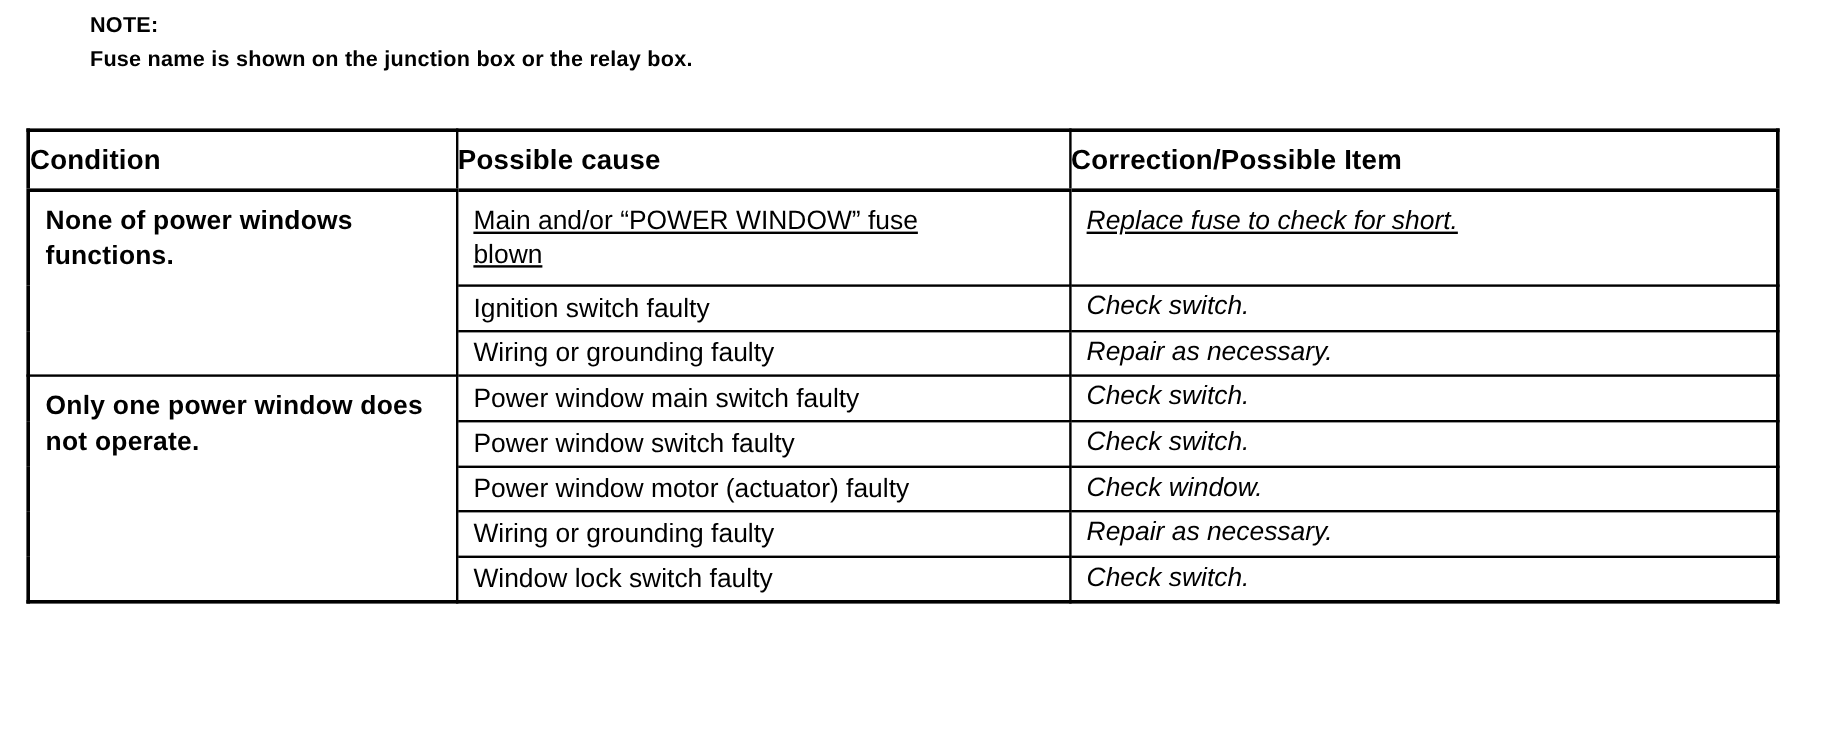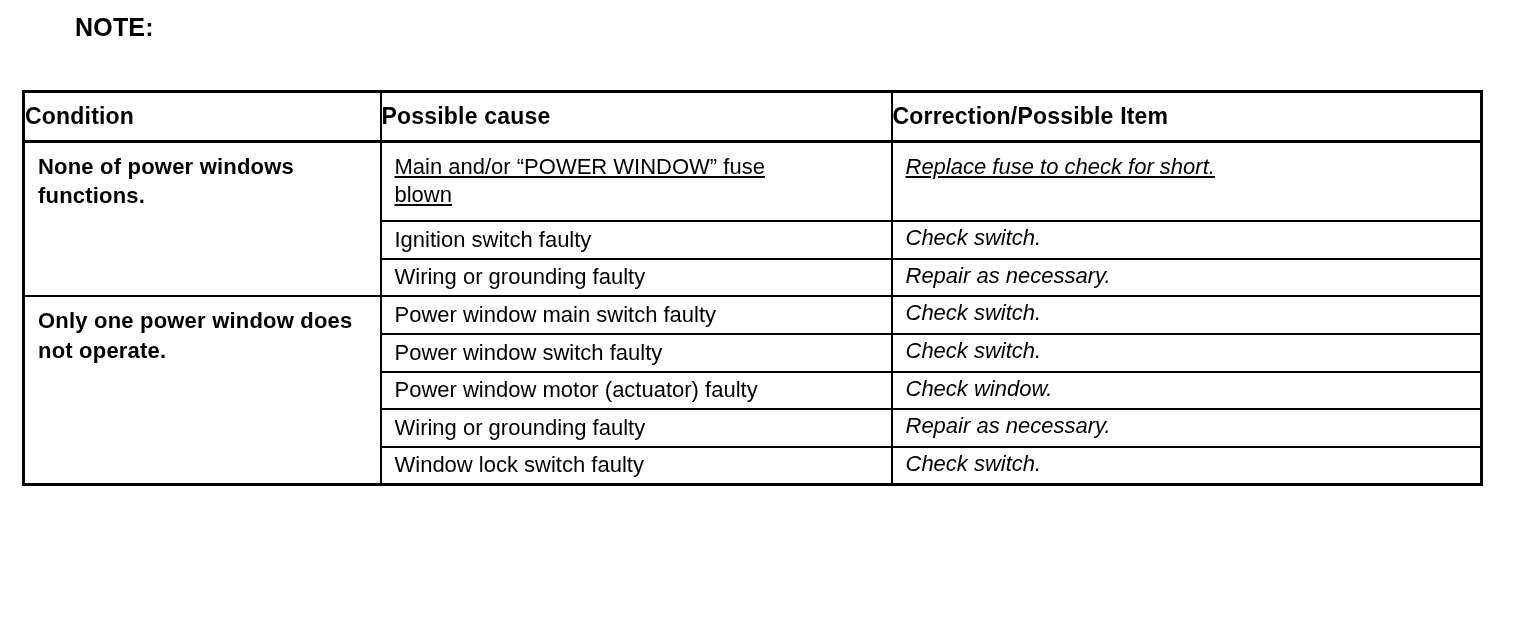--- a/index.html
+++ b/index.html
@@ -11,21 +11,21 @@
   .page {
     position: relative;
     width: 1536px;
     height: 630px;
     background: #ffffff;
     overflow: hidden;
   }
   .note {
     padding-top: 8px;
     padding-left: 75px;
-    font-size: 25px;
+    font-size: 18px;
     font-weight: bold;
     line-height: 1.55;
     letter-spacing: 0.2px;
   }
   table.trouble {
     border-collapse: collapse;
     table-layout: fixed;
     margin-left: 22px;
     margin-top: 43px;
     width: 1458px;
@@ -77,20 +77,21 @@
     text-decoration: underline;
   }
 </style>
 </head>
 <body>
 
 <div class="page">
 
   <div class="note">
     <div>NOTE:</div>
+    <div>Fuse name is shown on the junction box or the relay box.</div>
   </div>
 
   <table class="trouble">
     <colgroup>
       <col class="c1">
         <col class="c2">
         <col class="c3">
     </colgroup>
     <thead>
       <tr class="hdr">

